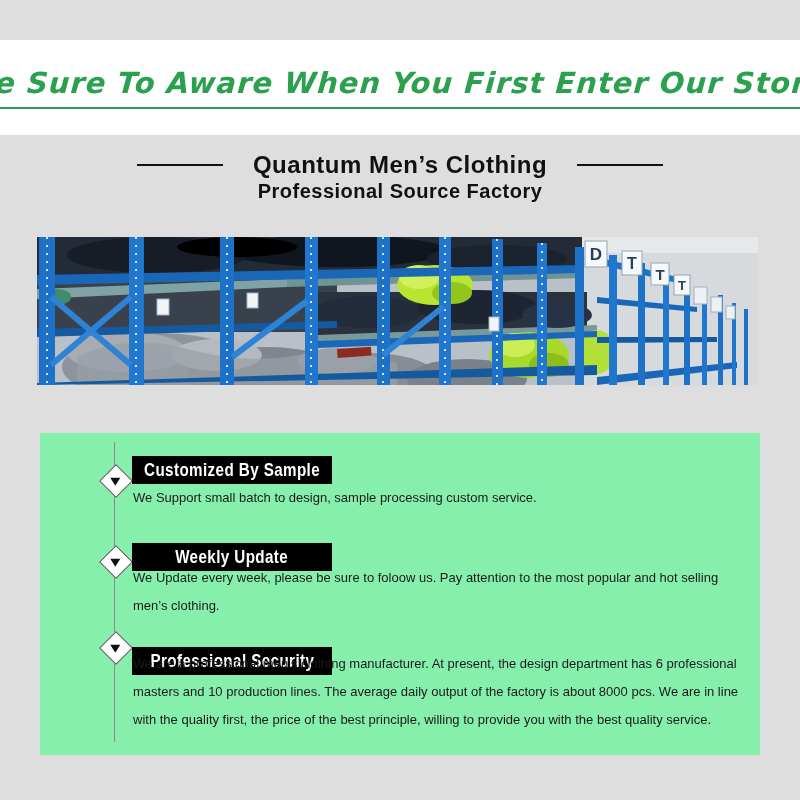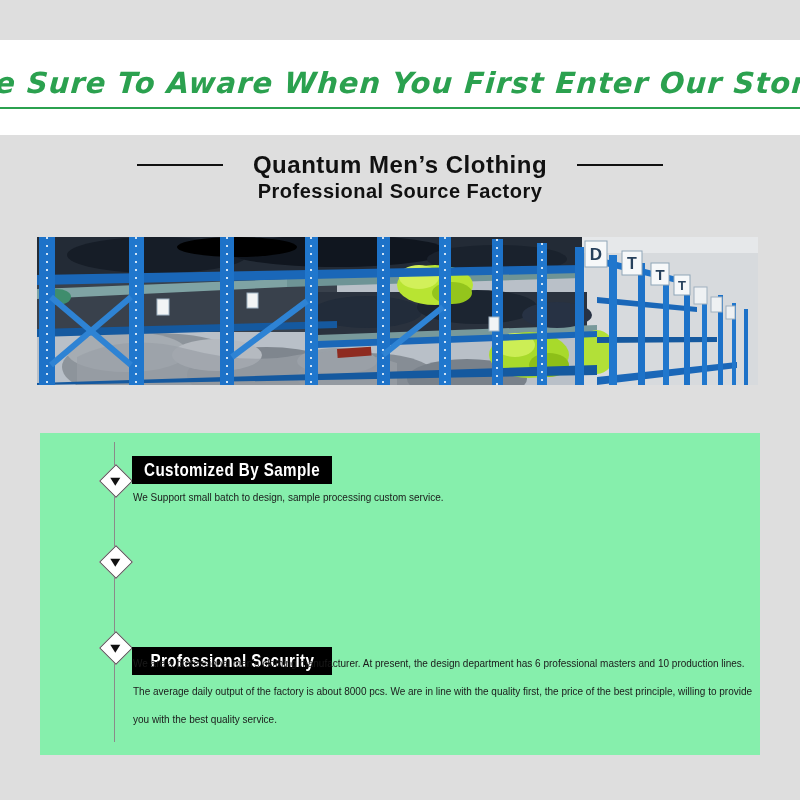--- a/index.html
+++ b/index.html
@@ -68,21 +68,21 @@
     position:absolute;left:92px;width:200px;height:28px;background:#000;
     display:flex;align-items:center;justify-content:center;
   }
   .banner span{
     display:inline-block;color:#fff;font-weight:bold;font-size:19px;
     letter-spacing:0.5px;transform:scaleX(0.8);transform-origin:center;
     white-space:nowrap;
   }
   .body-text{
     position:absolute;left:93px;width:622px;
-    font-size:10px;line-height:28px;color:#1a1a1a;
+    font-size:13px;line-height:28px;color:#1a1a1a;
   }
 </style>
 </head>
 <body>
 
 <div class="header-band">
   <div class="header-script">Be Sure To Aware When You First Enter Our Store</div>
 </div>
 
 <div class="title-row">
@@ -230,18 +230,22 @@
     </div>
   <div class="diamond" style="top:203px">
       <div class="tri"></div>
     </div>
 
   <div class="banner" style="top:23px">
     <span>Customized By Sample</span>
   </div>
   <div class="body-text" style="top:51px">We Support small batch to design, sample processing custom service.</div>
 
+  <div class="banner" style="top:110px">
+    <span>Weekly Update</span>
+  </div>
+  <div class="body-text" style="top:131px">We Update every week, please be sure to foloow us. Pay attention to the most popular and hot selling men’s clothing.</div>
 
   <div class="banner" style="top:214px">
     <span>Professional Security</span>
   </div>
   <div class="body-text" style="top:217px">We are a professional men’s clothing manufacturer. At present, the design department has 6 professional masters and 10 production lines. The average daily output of the factory is about 8000 pcs. We are in line with the quality first, the price of the best principle, willing to provide you with the best quality service.</div>
 </div>
 
 </body></html>

